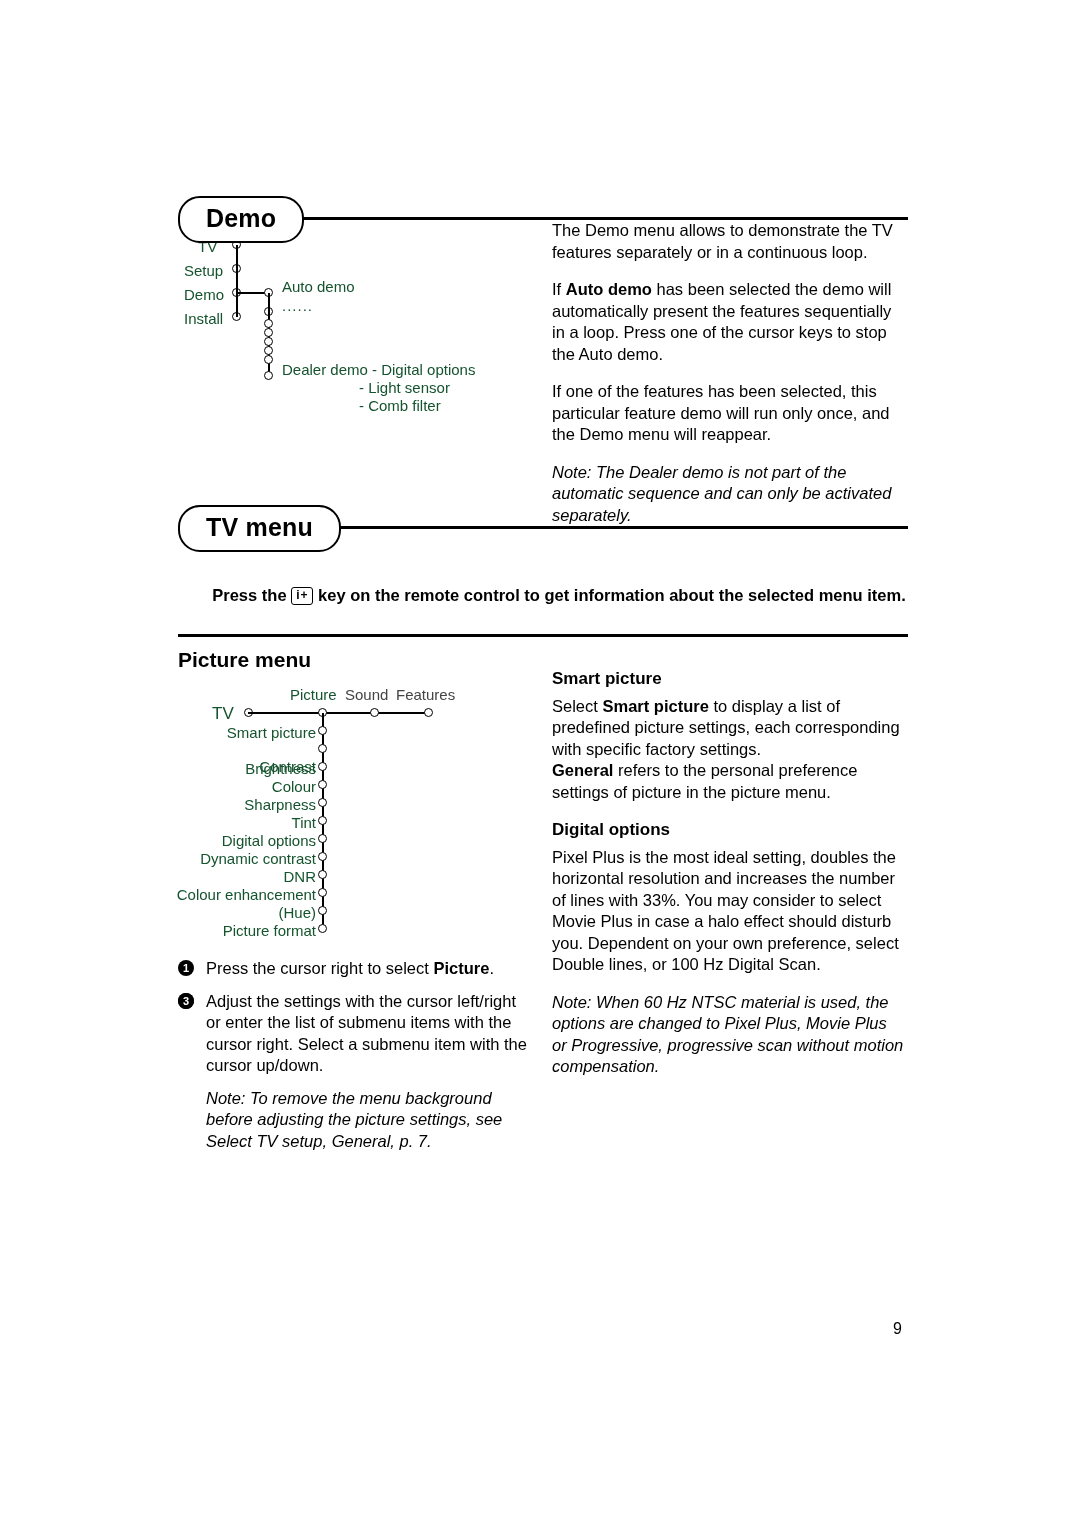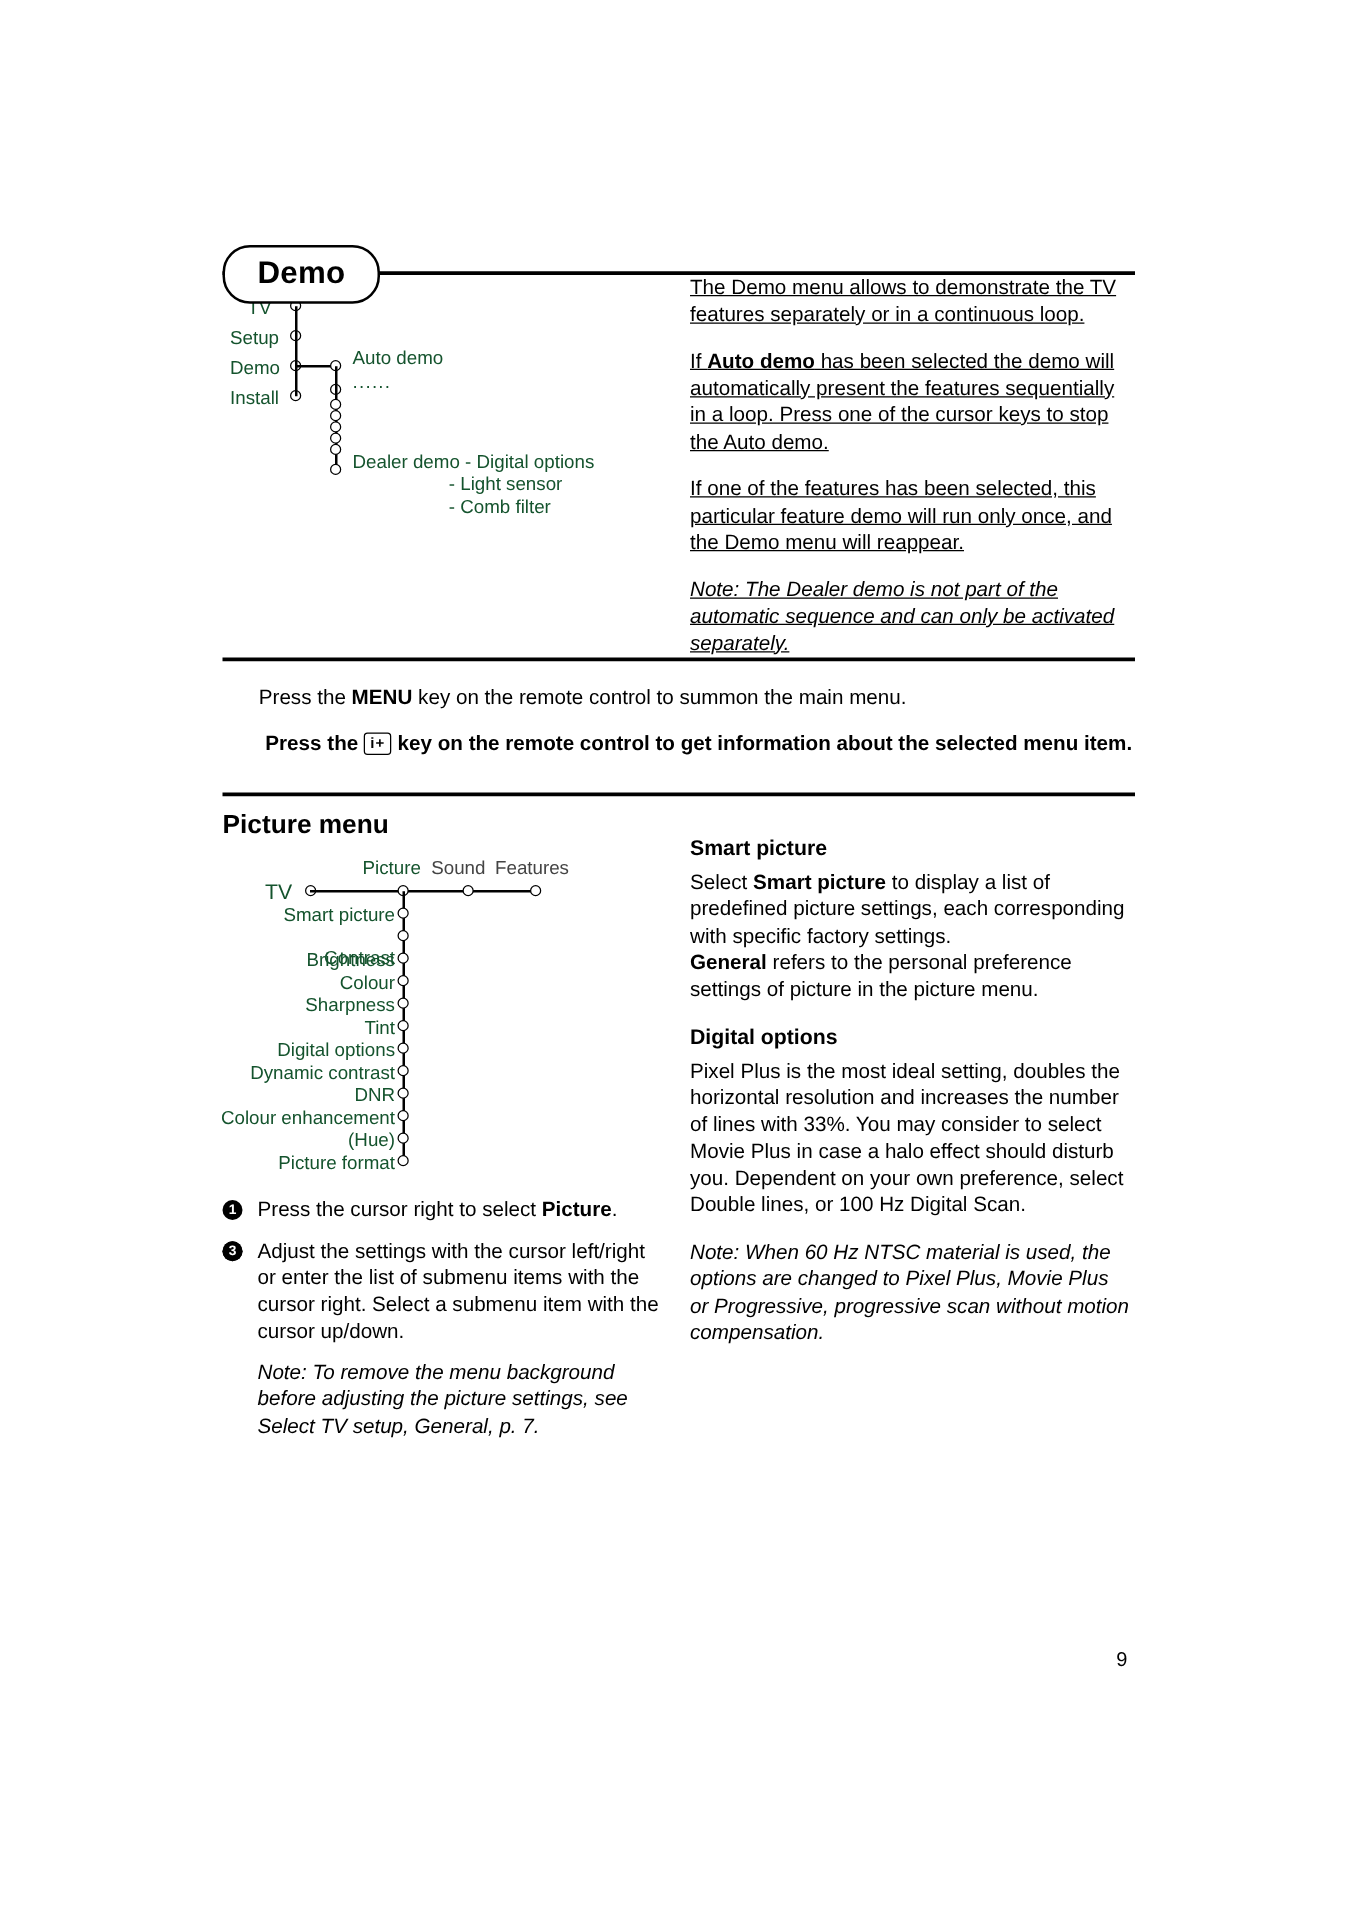--- a/index.html
+++ b/index.html
@@ -176,34 +176,32 @@
     <div class="circ" style="left:86px; top:102px;"></div>
     <div class="circ" style="left:86px; top:111px;"></div>
     <div class="circ" style="left:86px; top:120px;"></div>
     <div class="circ" style="left:86px; top:136px;"></div>
 
     <div class="dlabel" style="left:104px; top:126px;">Dealer demo - Digital options</div>
     <div class="dlabel" style="left:181px; top:144px;">- Light sensor</div>
     <div class="dlabel" style="left:181px; top:162px;">- Comb filter</div>
   </div>
 
-  <div class="body-text" style="left:552px; top:220px; width:352px;text-decoration:underline;">
+  <div class="body-text" style="left:552px; top:220px; width:352px;">
     <p>The Demo menu allows to demonstrate the TV features separately or in a continuous loop.</p>
     <p><span>If </span><b>Auto demo</b><span> has been selected the demo will automatically present the features sequentially in a loop. Press one of the cursor keys to stop the Auto demo.</span></p>
     <p>If one of the features has been selected, this particular feature demo will run only once, and the Demo menu will reappear.</p>
     <p class="ital">Note: The Dealer demo is not part of the automatic sequence and can only be activated separately.</p>
   </div>
 
   <div class="section-head" style="left:178px; top:505px; width:730px;">
     <div class="rule" style="left:0; width:730px;"></div>
-  </div>
-
-  <div class="body-text" style="left:207px; top:548px; width:700px;">
-    <span>Press the </span><b>MENU</b><span> key on the remote control to summon the main menu.</span>
-  </div>
+    <span class="pill">TV menu</span>
+  </div>
+
 
   <div class="body-text" style="left:203px; top:585px; width:712px; font-weight:bold; text-align:center;">
     <span>Press the </span><span class="infokey">i+</span><span> key on the remote control to get information about the selected menu item.</span>
   </div>
 
   <div class="rule" style="left:178px; top:634px; width:730px;"></div>
   <div style="position:absolute; left:178px; top:648px; font-size:21px; font-weight:bold;">Picture menu</div>
 
   <div class="diagram" style="left:178px; top:682px; width:360px; height:260px;">
 

